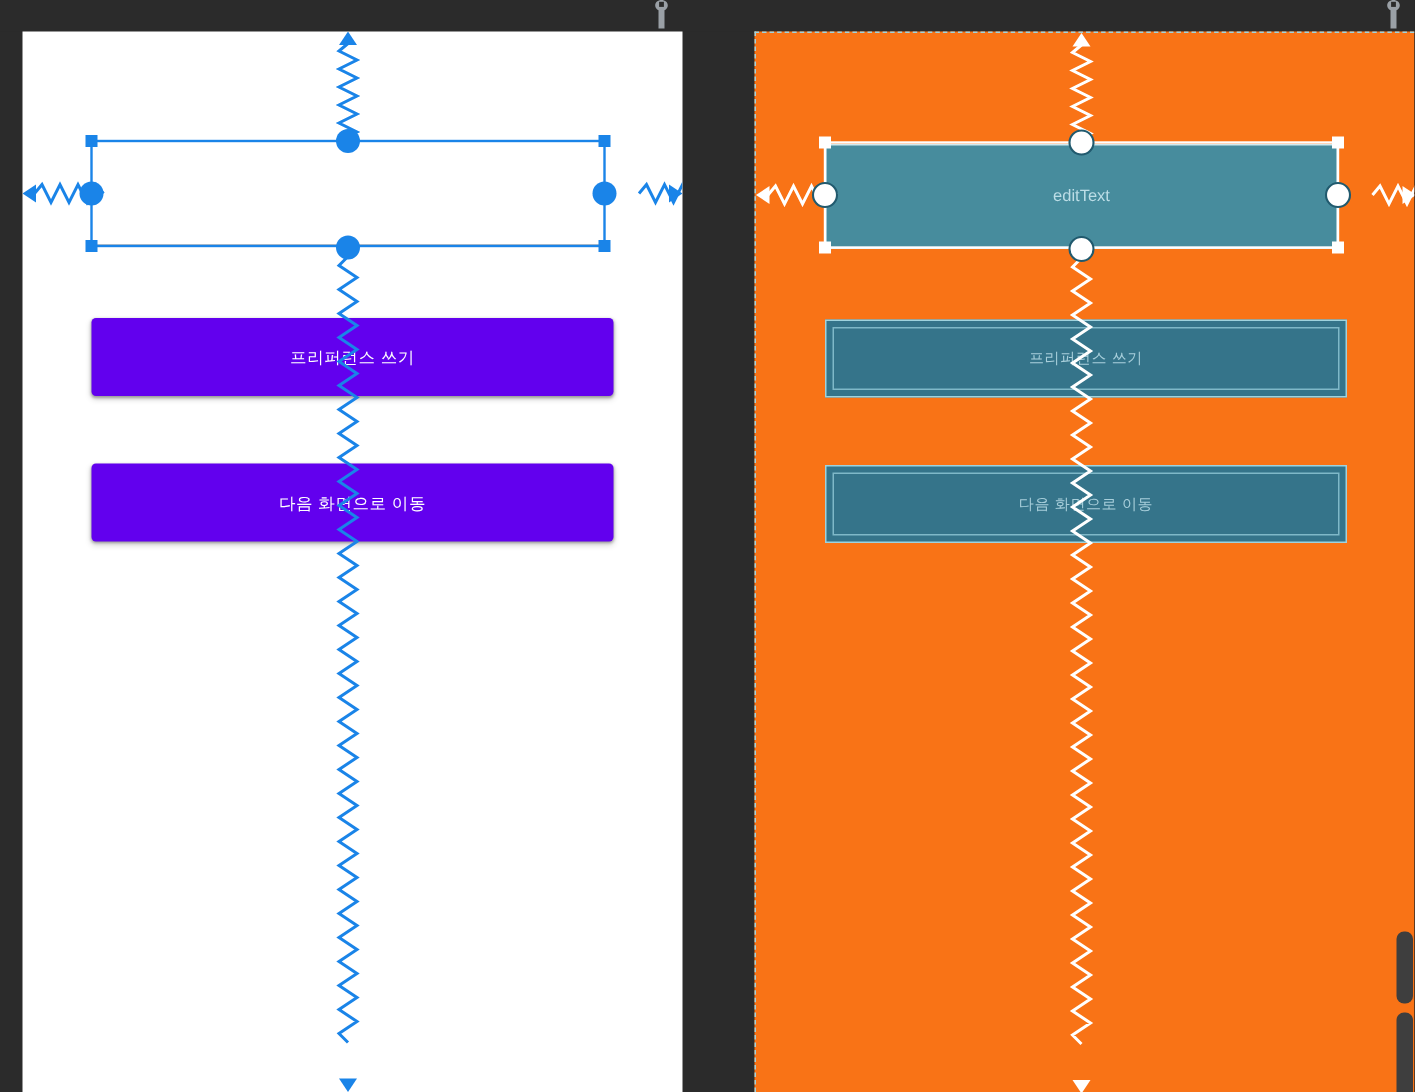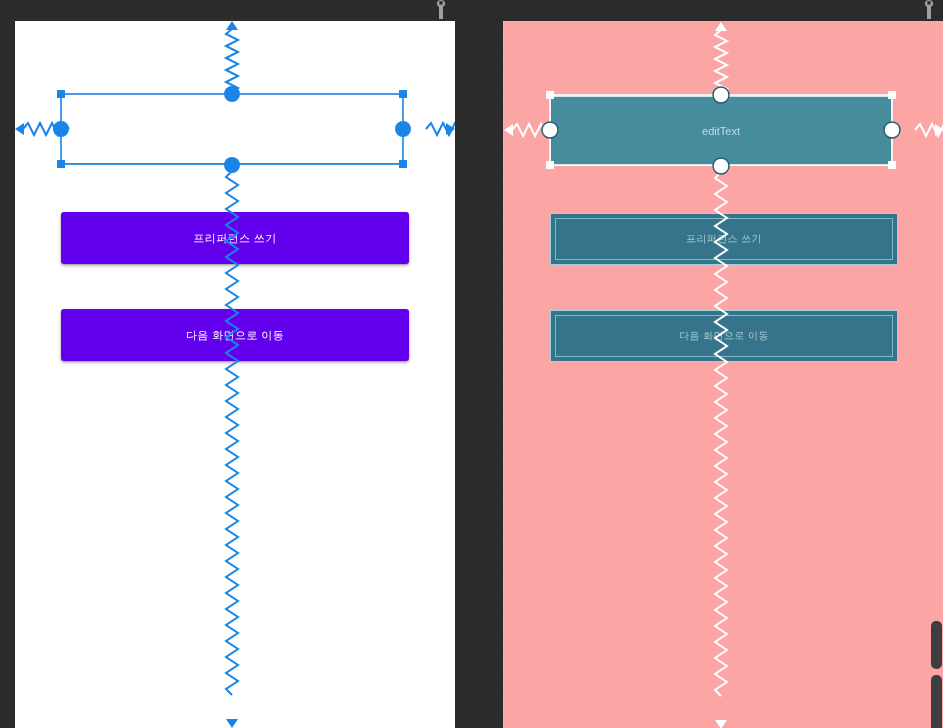--- a/index.html
+++ b/index.html
@@ -34,21 +34,21 @@
     overflow: hidden;
   }
   .surface-design {
     left: 15px; top: 21px;
     width: 440px; height: 707px;
     background: #ffffff;
   }
   .surface-blueprint {
     left: 503px; top: 21px;
     width: 440px; height: 707px;
-    background: #fca5a5;
+    background: #f97316;
     border: 1px dashed #9fd3de;
     border-right: none;
     border-bottom: none;
   }
 
   
   .d-edittext {
     position: absolute;
     left: 46px; top: 74px;
     width: 342px; height: 70px;

